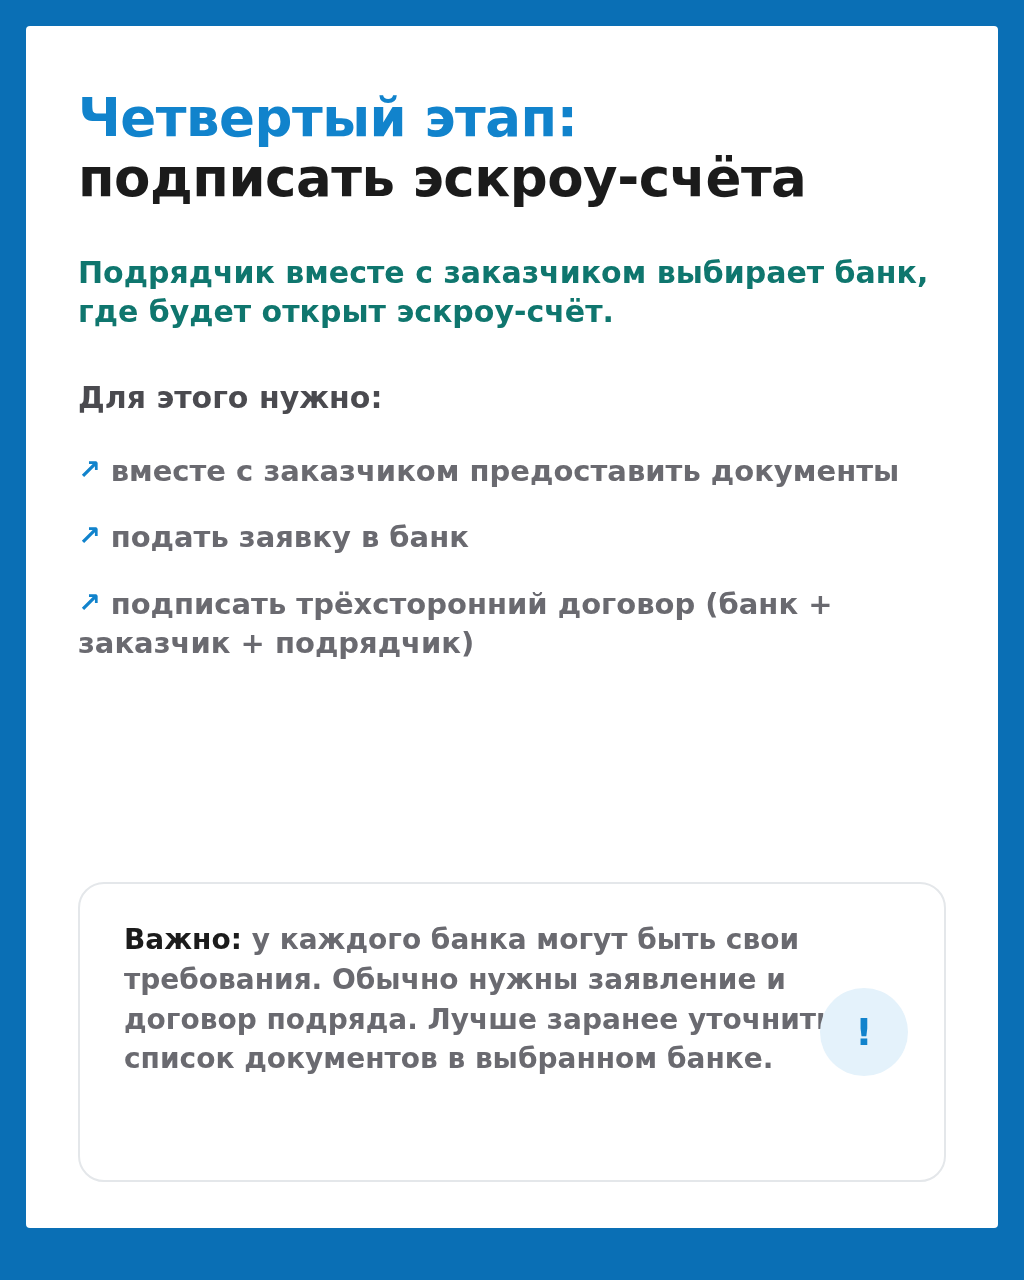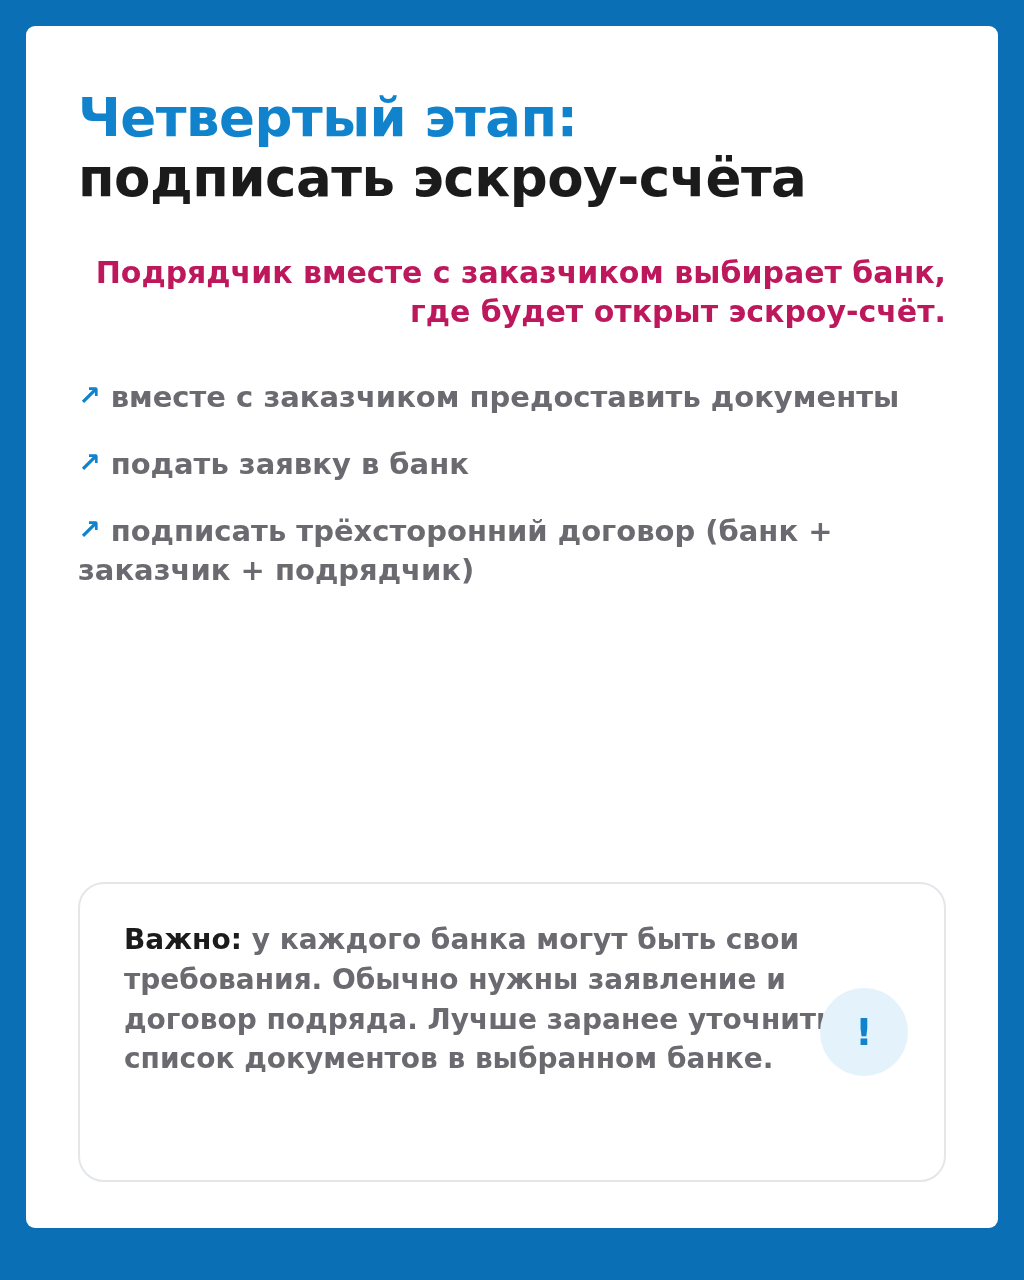--- a/index.html
+++ b/index.html
@@ -21,21 +21,21 @@
     background: #0a6fb5;
     box-sizing: border-box;
     padding: 26px 26px 52px 26px;
   }
 
   .card {
     position: relative;
     width: 100%;
     height: 100%;
     background: #ffffff;
-    border-radius: 9px;
+    border-radius: 4px;
     box-sizing: border-box;
     padding: 62px 52px 40px 52px;
   }
 
   .title-block {
     margin: 0 0 44px 0;
   }
   .title-line {
     font-size: 53px;
     font-weight: 700;
@@ -44,27 +44,26 @@
     margin: 0;
   }
   .title-accent {
     color: #1183cc;
   }
   .title-main {
     color: #1b1b1b;
   }
 
   .lead {
-    color: #be185d;
+    color: #0f766e;
     font-size: 30px;
     font-weight: 700;
     line-height: 1.32;
     margin: 0 0 46px 0;
     max-width: 880px;
-    text-align: right;
   }
 
   .sub-heading {
     color: #4a4a4f;
     font-size: 30px;
     font-weight: 700;
     line-height: 1.32;
     margin: 0 0 34px 0;
   }
 
@@ -142,20 +141,21 @@
 <div class="slide">
   <div class="card">
 
     <div class="title-block">
       <div class="title-line title-accent">Четвертый этап:</div>
       <div class="title-line title-main">подписать эскроу-счёта</div>
     </div>
 
     <p class="lead">Подрядчик вместе с заказчиком выбирает банк, где будет открыт эскроу-счёт.</p>
 
+    <p class="sub-heading">Для этого нужно:</p>
 
     <ul class="bullets">
       <li class="bullet">
         <span class="arrow-icon">↗</span><span>вместе с заказчиком предоставить документы</span>
       </li>
       <li class="bullet">
         <span class="arrow-icon">↗</span><span>подать заявку в банк</span>
       </li>
       <li class="bullet">
         <span class="arrow-icon">↗</span><span>подписать трёхсторонний договор (банк + заказчик + подрядчик)</span>

